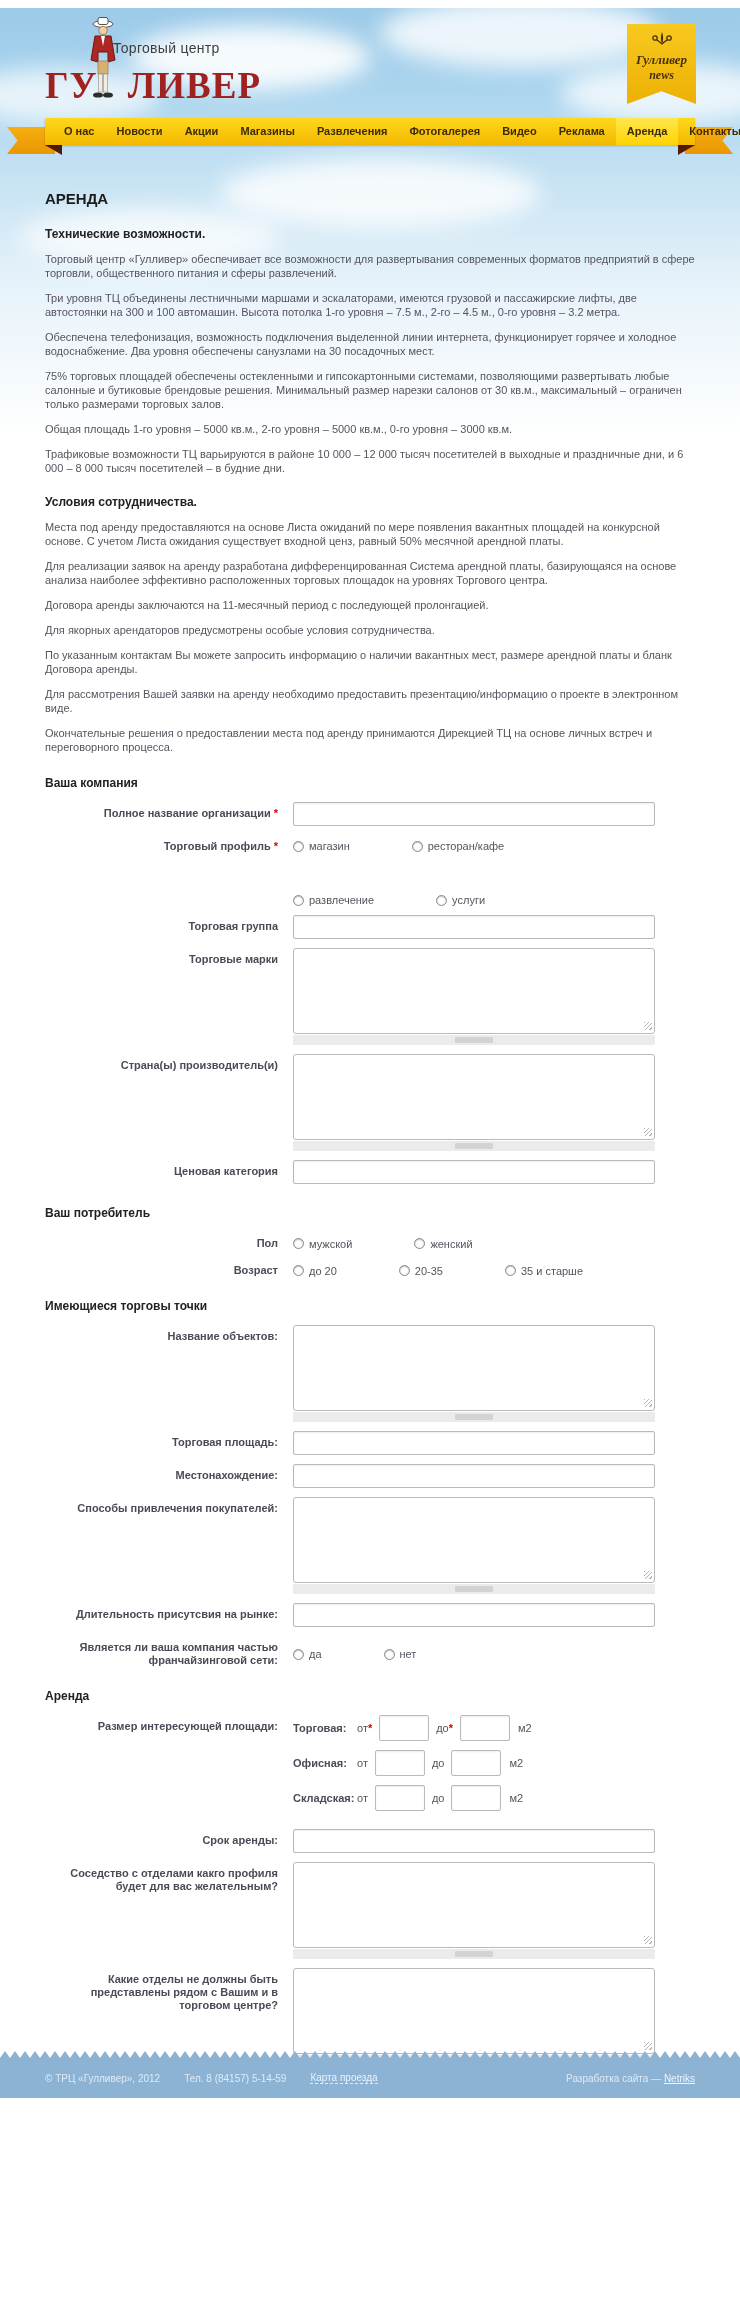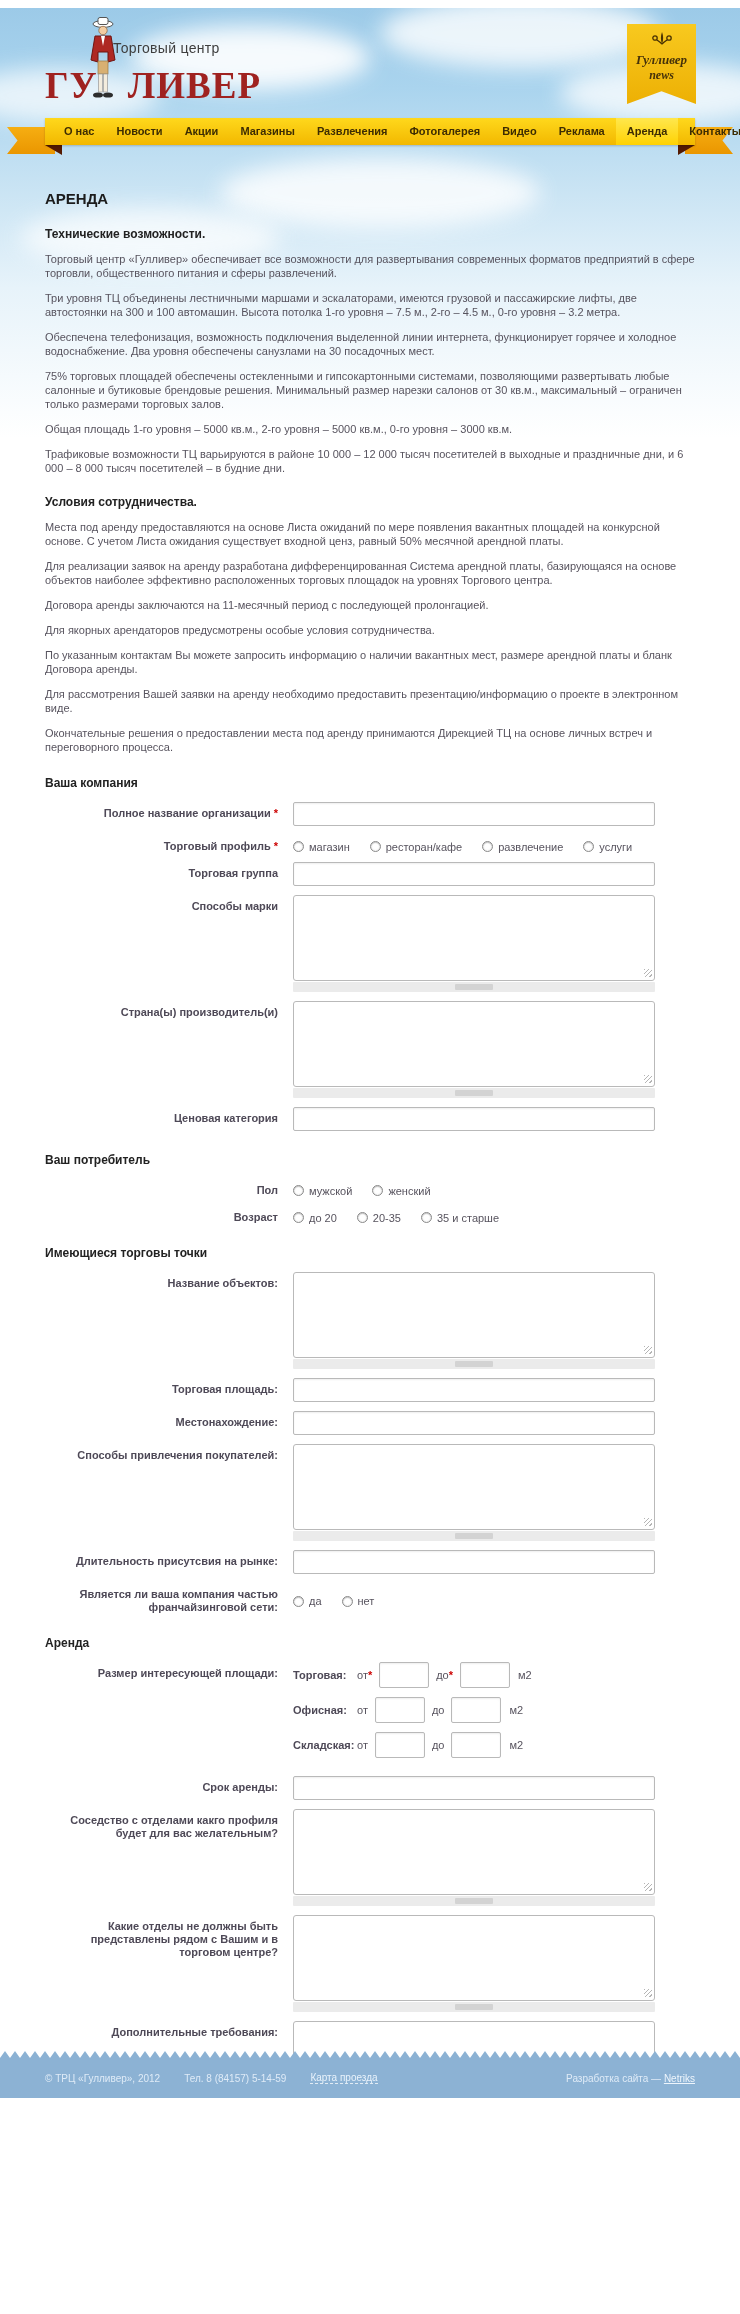--- a/index.html
+++ b/index.html
@@ -52,21 +52,21 @@
   .main{position:relative;z-index:1;margin:0 45px;width:650px;}
   .page-title{font-size:15px;font-weight:bold;color:#1c1c1c;margin:26px 0 6px;}
   .sec-h{font-size:12px;font-weight:bold;color:#222;margin:20px 0 4px;}
   .para{font-size:11px;line-height:14px;color:#57535e;margin:11px 0;}
   
   .form-h{font-size:12px;font-weight:bold;color:#222;margin:22px 0 12px;}
   .frow{display:flex;margin-bottom:9px;}
   .flabel{width:248px;box-sizing:border-box;padding:5px 15px 0 0;text-align:right;
     font-size:11px;font-weight:bold;color:#4e4957;line-height:13px;flex:none;}
   .req{color:#cc0000;font-weight:bold;}
-  .ffield{width:362px;flex:none;position:relative;}
+  .ffield{width:362px;flex:none;position:relative;gap:42px;}
   .tin{width:100%;box-sizing:border-box;height:24px;border:1px solid #b9b9b9;border-radius:2px;
     background:#fff;box-shadow:inset 0 1px 2px rgba(0,0,0,.07);font-size:11px;padding:2px 5px;}
   .tarea{width:100%;box-sizing:border-box;height:86px;border:1px solid #b9b9b9;border-radius:3px;
     background:#fff;resize:none;font-size:11px;padding:3px 5px;display:block;}
   .grip{position:absolute;right:3px;width:8px;height:8px;margin-top:-12px;
     background:repeating-linear-gradient(135deg,#b5b5b5 0 1px,transparent 1px 3px);}
   .sstrip{height:10px;background:#ebebeb;position:relative;margin-top:1px;border-radius:1px;}
   .sthumb{position:absolute;left:50%;top:2px;width:38px;height:6px;margin-left:-19px;
     background:#d3d3d3;border-radius:1px;}
   .ropts{padding-top:5px;display:flex;flex-wrap:wrap;}
@@ -156,21 +156,21 @@
     <div class="sec-h">Технические возможности.</div>
     <p class="para">Торговый центр «Гулливер» обеспечивает все возможности для развертывания современных форматов предприятий в сфере торговли, общественного питания и сферы развлечений.</p>
     <p class="para">Три уровня ТЦ объединены лестничными маршами и эскалаторами, имеются грузовой и пассажирские лифты, две автостоянки на 300 и 100 автомашин. Высота потолка 1-го уровня – 7.5 м., 2-го – 4.5 м., 0-го уровня – 3.2 метра.</p>
     <p class="para">Обеспечена телефонизация, возможность подключения выделенной линии интернета, функционирует горячее и холодное водоснабжение. Два уровня обеспечены санузлами на 30 посадочных мест.</p>
     <p class="para">75% торговых площадей обеспечены остекленными и гипсокартонными системами, позволяющими развертывать любые салонные и бутиковые брендовые решения. Минимальный размер нарезки салонов от 30 кв.м., максимальный – ограничен только размерами торговых залов.</p>
     <p class="para">Общая площадь 1-го уровня – 5000 кв.м., 2-го уровня – 5000 кв.м., 0-го уровня – 3000 кв.м.</p>
     <p class="para">Трафиковые возможности ТЦ варьируются в районе 10 000 – 12 000 тысяч посетителей в выходные и праздничные дни, и 6 000 – 8 000 тысяч посетителей – в будние дни.</p>
 
     <div class="sec-h">Условия сотрудничества.</div>
     <p class="para">Места под аренду предоставляются на основе Листа ожиданий по мере появления вакантных площадей на конкурсной основе. С учетом Листа ожидания существует входной ценз, равный 50% месячной арендной платы.</p>
-    <p class="para">Для реализации заявок на аренду разработана дифференцированная Система арендной платы, базирующаяся на основе объектов наиболее эффективно расположенных торговых площадок на уровнях Торгового центра.</p>
+    <p class="para">Для реализации заявок на аренду разработана дифференцированная Система арендной платы, базирующаяся на основе анализа наиболее эффективно расположенных торговых площадок на уровнях Торгового центра.</p>
     <p class="para">Договора аренды заключаются на 11-месячный период с последующей пролонгацией.</p>
     <p class="para">Для якорных арендаторов предусмотрены особые условия сотрудничества.</p>
     <p class="para">По указанным контактам Вы можете запросить информацию о наличии вакантных мест, размере арендной платы и бланк Договора аренды.</p>
     <p class="para">Для рассмотрения Вашей заявки на аренду необходимо предоставить презентацию/информацию о проекте в электронном виде.</p>
     <p class="para">Окончательные решения о предоставлении места под аренду принимаются Дирекцией ТЦ на основе личных встреч и переговорного процесса.</p>
 
     <div class="form-h">Ваша компания</div>
 
     <div class="frow">
       <div class="flabel"><span>Полное название организации</span> <span class="req">*</span></div>
@@ -198,21 +198,21 @@
           </label>
       </div>
     </div>
 
     <div class="frow">
       <div class="flabel">Торговая группа</div>
       <div class="ffield"><input class="tin" type="text" style=""></div>
     </div>
 
     <div class="frow">
-      <div class="flabel">Способы марки</div>
+      <div class="flabel">Торговые марки</div>
       <div class="ffield">
         <textarea class="tarea" style=""></textarea>
         <div class="grip"></div>
         <div class="sstrip">
             <div class="sthumb"></div>
           </div>
       </div>
     </div>
 
     <div class="frow">

